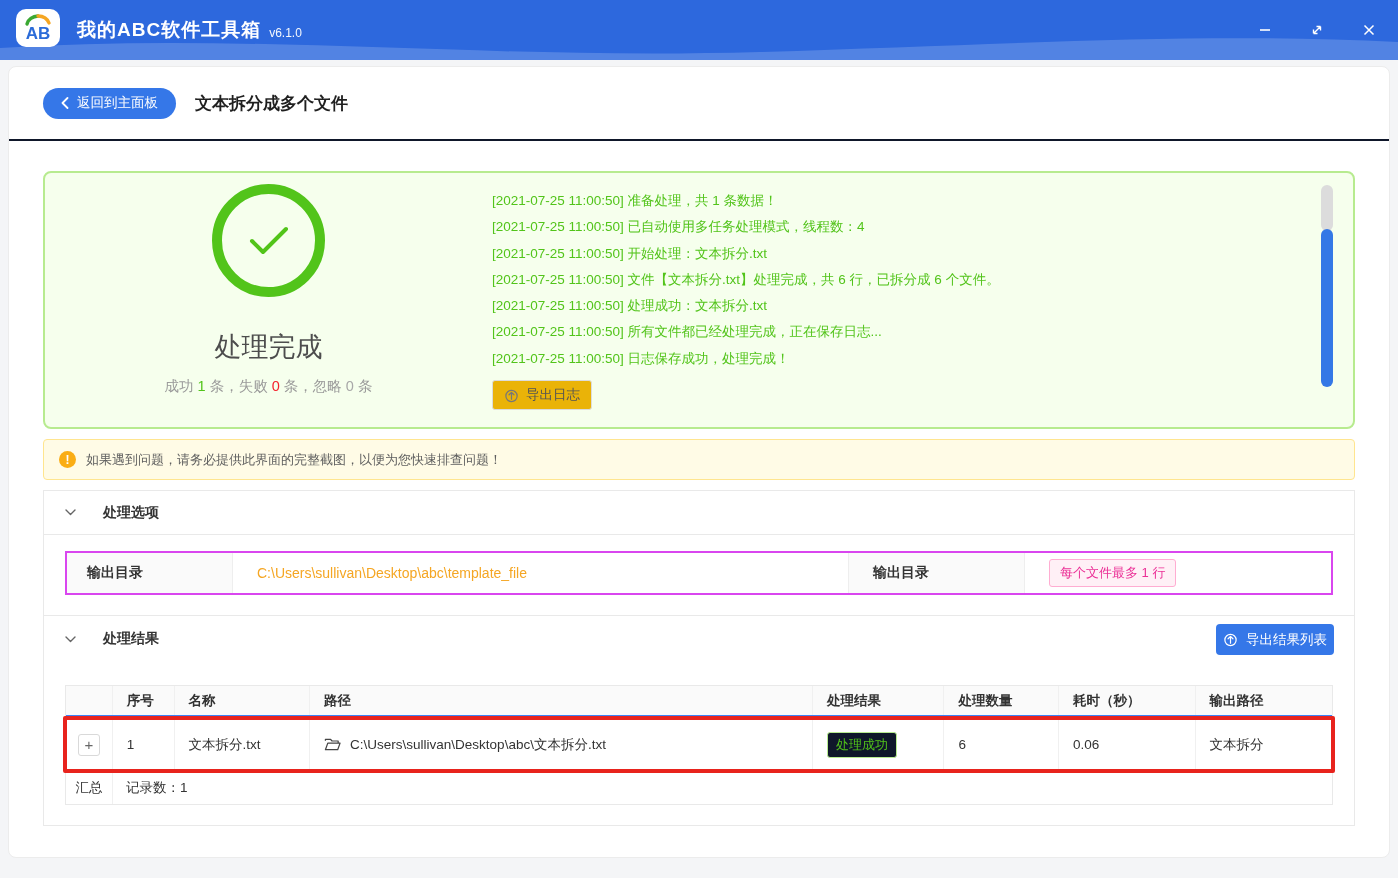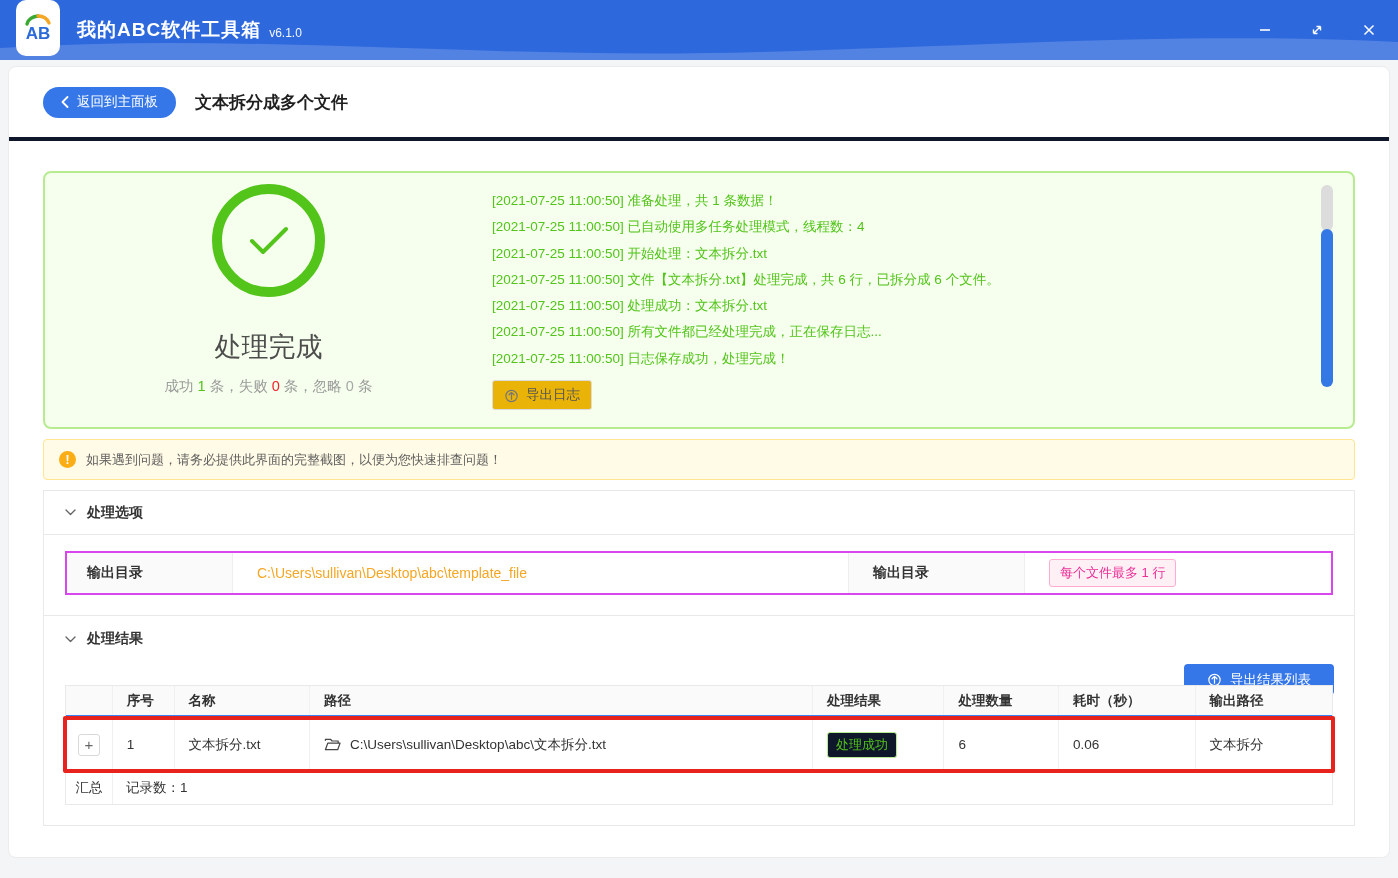--- a/index.html
+++ b/index.html
@@ -3,34 +3,34 @@
 <meta charset="utf-8">
 <style>
   * { margin:0; padding:0; box-sizing:border-box; }
   html,body { width:1398px; height:878px; overflow:hidden;
     font-family:"Liberation Sans","DejaVu Sans",sans-serif; background:#f4f5f7; }
 
   
   .titlebar { position:relative; height:60px; background:#2d68dd; overflow:hidden; }
   .titlebar .wave { position:absolute; left:0; bottom:0; width:100%; height:30px; pointer-events:none; }
   .tb-inner { position:relative; display:flex; align-items:center; height:60px; padding:0 16px; z-index:2; }
-  .logo-box { width:44px; height:56px; background:#fff; border-radius:10px; margin-top:-4px;
+  .logo-box { width:44px; height:38px; background:#fff; border-radius:10px; margin-top:-4px;
     display:flex; align-items:center; justify-content:center; }
   .app-title { color:#fff; font-size:19px; font-weight:700; margin-left:17px; letter-spacing:1px; }
   .app-version { color:rgba(255,255,255,.95); font-size:12px; margin-left:8px; margin-top:6px; }
   .win-controls { position:absolute; right:14px; top:17px; display:flex; gap:22px; z-index:3; }
   .win-btn { width:30px; height:26px; background:transparent; border:none; display:flex;
     align-items:center; justify-content:center; cursor:pointer; }
 
   
   .card { margin:6px 8px 0; background:#fff; border:1px solid #ececec; border-radius:8px;
     height:792px; position:relative; }
 
   .topbar { display:flex; align-items:center; gap:19px; height:74px; padding:0 34px;
-    border-bottom:4px solid #0f172a; }
+    border-bottom:2px solid #0f172a; }
   .back-btn { display:inline-flex; align-items:center; gap:8px; background:#3577e8; color:#fff;
     border:none; border-radius:16px; height:31px; padding:0 18px; font-size:13.5px; cursor:pointer;
     font-family:inherit; }
   .page-title { font-size:17px; font-weight:700; color:#1f1f1f; }
 
   
   .result-panel { margin:30px 34px 0; height:258px; background:#f6ffed; border:2px solid #b7eb8f;
     border-radius:8px; display:flex; position:relative; }
   .rp-left { width:447px; display:flex; flex-direction:column; align-items:center; padding-top:11px; }
   .check-circle { width:113px; height:113px; border-radius:50%; border:10px solid #52c41a;
@@ -49,39 +49,39 @@
 
   
   .notice { margin:10px 34px 0; height:41px; background:#fffbe6; border:1px solid #ffe58f;
     border-radius:4px; display:flex; align-items:center; padding:0 15px; gap:10px; }
   .notice-icon { width:17px; height:17px; border-radius:50%; background:#faad14; color:#fff;
     font-size:12px; font-weight:700; display:flex; align-items:center; justify-content:center; flex:0 0 auto; }
   .notice-text { font-size:13px; color:#5f5f5f; }
 
   
   .sections { margin:10px 34px 0; border:1px solid #e9e9e9; }
-  .sec-head { height:44px; display:flex; align-items:center; padding:0 21px; gap:11px;
+  .sec-head { height:44px; display:flex; align-items:center; padding:0 21px; gap:27px;
     font-size:14px; font-weight:600; color:#333; cursor:pointer; }
   .chev { flex:0 0 auto; }
   .options-head { border-bottom:1px solid #e9e9e9; }
   .options-body { padding:16px 21px 20px; }
   .opt-strip { display:flex; height:44px; border:2px solid #d946ef; font-size:14px; }
   .opt-cell { display:flex; align-items:center; border-right:1px solid #eee; }
   .opt-label { background:#fafafa; font-weight:600; color:#333; }
   .l1 { width:166px; padding-left:20px; }
   .v1 { width:616px; padding-left:24px; color:#f5a623; }
   .l2 { width:176px; padding-left:24px; }
   .v2 { flex:1; padding-left:24px; border-right:none; }
   .pink-tag { color:#eb2f96; background:#fff0f6; border:1px solid #ffadd2; border-radius:3px;
     padding:4px 10px; font-size:13px; }
 
   .results-head { border-top:1px solid #e9e9e9; position:relative; height:47px; }
   .export-results-btn { position:absolute; right:20px; top:8px; height:31px; display:inline-flex;
     align-items:center; gap:8px; background:#3577e8; color:#fff; border:none; border-radius:4px;
-    padding:0 23px; font-size:13.5px; cursor:pointer; font-family:inherit;margin-top:40px; }
+    padding:0 7px; font-size:13.5px; cursor:pointer; font-family:inherit; }
   .results-body { padding:23px 21px 20px; }
 
   
   .rtable { border:1px solid #e9e9e9; position:relative; font-size:13.5px; color:#333; }
   .trow { display:flex; }
   .trow.head { background:#fafafa; height:33px; font-weight:600; border-bottom:4px solid #3b82f6; }
   .trow.data { height:52px; border-bottom:1px solid #eee; background:#fff; }
   .trow.sum  { height:33px; }
   .tc { display:flex; align-items:center; padding-left:14px; border-right:1px solid #f0f0f0; overflow:hidden; }
   .c0 { width:47px; padding-left:0; justify-content:center; }

